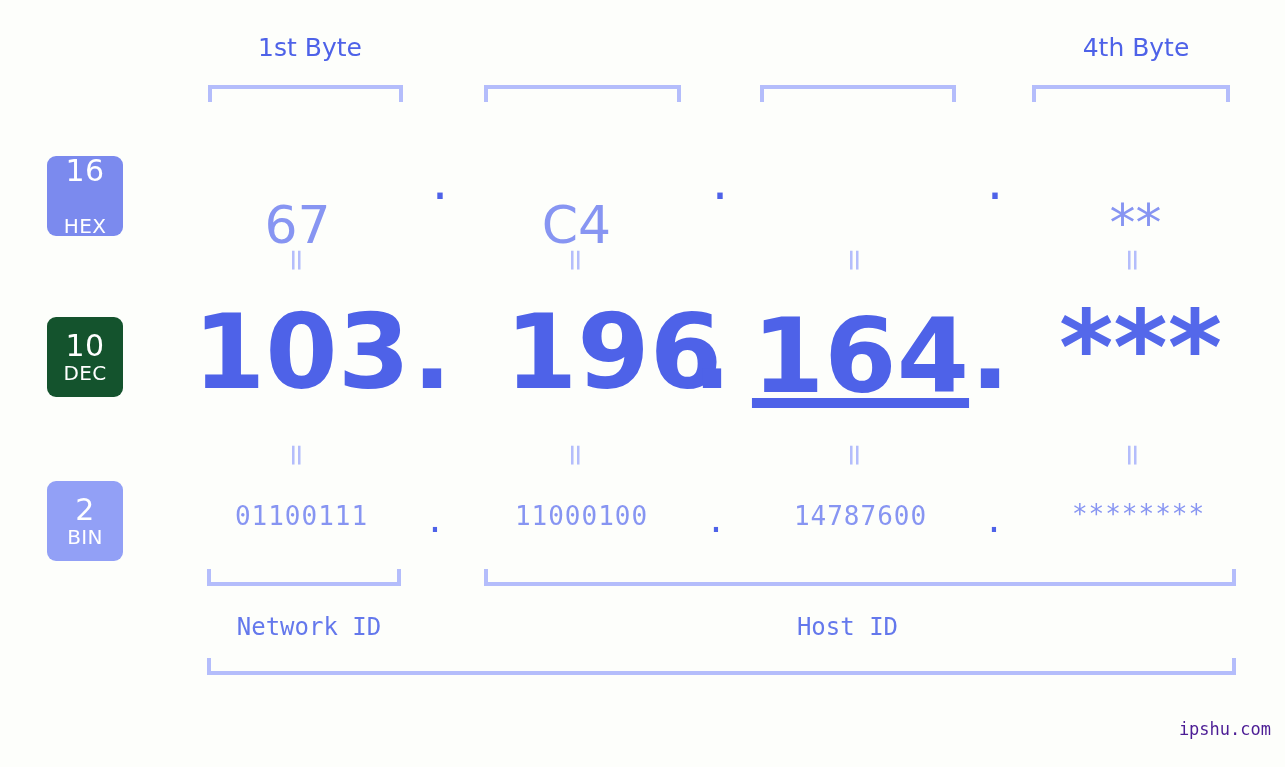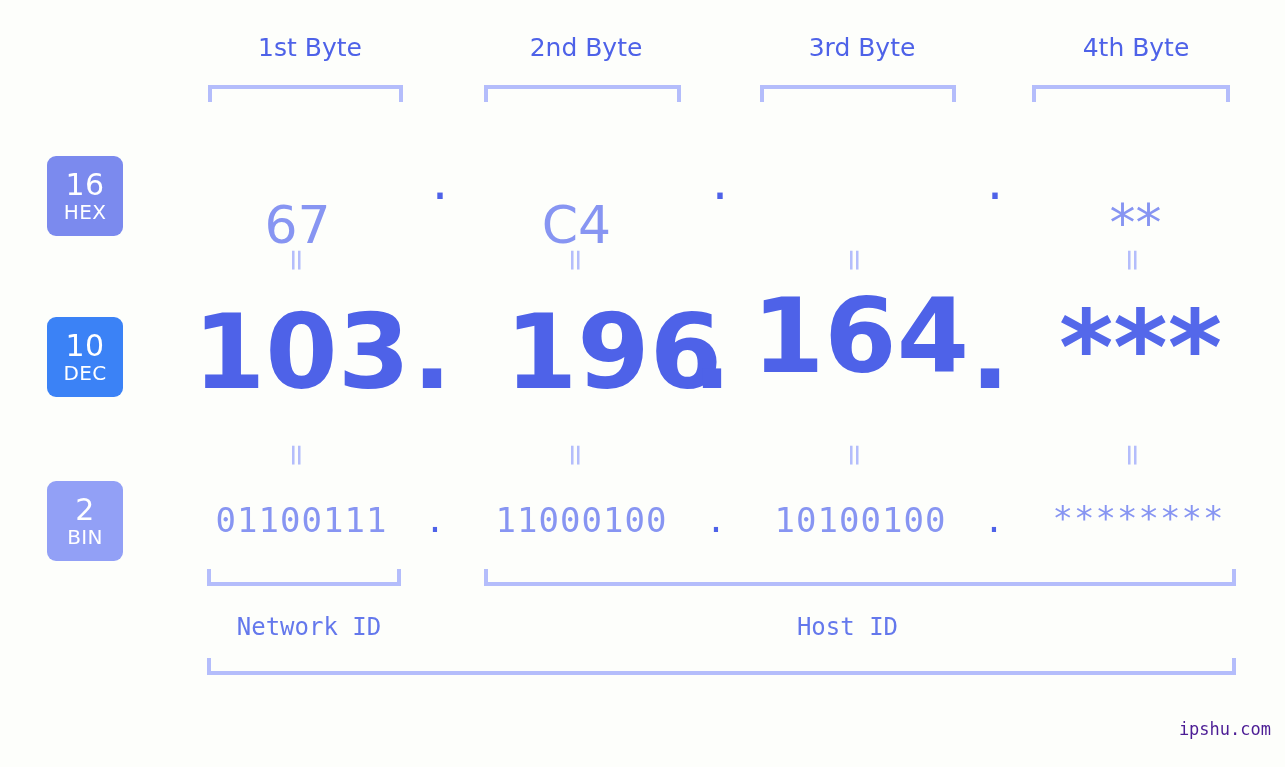--- a/index.html
+++ b/index.html
@@ -38,22 +38,22 @@
     font-size: 30px;
     font-weight: 400;
     letter-spacing: 0.5px;
     margin-bottom: 2px;
   }
   .base-badge .nm {
     font-size: 20px;
     font-weight: 400;
     letter-spacing: 0.3px;
   }
-  #badge-hex { left: 47px; top: 156px; background: #7b8aee; }
-  #badge-dec { left: 47px; top: 317px; background: #3b82f6; }
+  #badge-hex { left: 47px; top: 156px; background: #7b8aee; justify-content: space-between; }
+  #badge-dec { left: 47px; top: 317px; background: #14532d; }
   #badge-bin { left: 47px; top: 481px; background: #92a0f6; }
 
   
   .byte-header {
     position: absolute;
     top: 33px;
     text-align: center;
     font-size: 25px;
     color: #4e62e8;
     font-family: "DejaVu Sans", sans-serif;
@@ -122,21 +122,21 @@
   .dec-val.masked { color: #5468ea; }
   .dec-dot {
     font-size: 104px;
     color: #4e62e8;
     font-family: "DejaVu Sans", sans-serif;
     font-weight: 700;
     line-height: 1;
   }
 
   .bin-val {
-    font-size: 34px;
+    font-size: 26px;
     color: #8795f2;
     font-family: "DejaVu Sans Mono", monospace;
     letter-spacing: 1px;
     line-height: 1;
   }
   .bin-dot {
     font-size: 34px;
     color: #4e62e8;
     font-family: "DejaVu Sans Mono", monospace;
     line-height: 1;
@@ -170,22 +170,20 @@
     font-family: "DejaVu Sans Mono", monospace;
     white-space: nowrap;
   }
 </style>
 </head>
 <body>
 
 <div id="stage">
 
   <div class="byte-header" style="left:185px; width:250px;">1st Byte</div>
-  <div class="byte-header" style="left:461px; width:250px;">2nd Byte</div>
-  <div class="byte-header" style="left:737px; width:250px;">3rd Byte</div>
   <div class="byte-header" style="left:1011px; width:250px;">4th Byte</div>
 
   <div class="bracket-down" style="left:208px; top:85px; width:195px;"></div>
   <div class="bracket-down" style="left:484px; top:85px; width:197px;"></div>
   <div class="bracket-down" style="left:760px; top:85px; width:196px;"></div>
   <div class="bracket-down" style="left:1032px; top:85px; width:198px;"></div>
 
   <div class="base-badge" id="badge-hex">
     <span class="num">16</span>
     <span class="nm">HEX</span>
@@ -215,37 +213,37 @@
   <div class="eq-conn" style="left:563px; top:245px;">=</div>
   <div class="eq-conn" style="left:842px; top:245px;">=</div>
   <div class="eq-conn" style="left:1120px; top:245px;">=</div>
 
   <div class="val dec-val" style="left:185px; top:300px; width:233px;">103</div>
   <div class="val dec-dot" style="left:392px; top:300px; width:80px;">.</div>
 
   <div class="val dec-val" style="left:450px; top:300px; width:233px;margin-left:47px;">196</div>
   <div class="val dec-dot" style="left:672px; top:300px; width:80px;">.</div>
 
-  <div class="val dec-val" style="left:744px; top:284px; width:233px;">164</div>
+  <div class="val dec-val" style="left:744px; top:304px; width:233px;text-decoration:underline;">164</div>
   <div class="val dec-dot" style="left:950px; top:300px; width:80px;">.</div>
 
   <div class="val dec-val masked" style="left:1024px; top:296px; width:233px;">***</div>
 
   <div class="eq-conn" style="left:284px; top:440px;">=</div>
   <div class="eq-conn" style="left:563px; top:440px;">=</div>
   <div class="eq-conn" style="left:842px; top:440px;">=</div>
   <div class="eq-conn" style="left:1120px; top:440px;">=</div>
 
   <div class="val bin-val" style="left:185px; top:503px; width:233px;">01100111</div>
   <div class="val bin-dot" style="left:405px; top:503px; width:60px;">.</div>
 
   <div class="val bin-val" style="left:465px; top:503px; width:233px;">11000100</div>
   <div class="val bin-dot" style="left:686px; top:503px; width:60px;">.</div>
 
-  <div class="val bin-val" style="left:744px; top:503px; width:233px;">10100100</div>
+  <div class="val bin-val" style="left:744px; top:503px; width:233px;">14787600</div>
   <div class="val bin-dot" style="left:964px; top:503px; width:60px;">.</div>
 
   <div class="val bin-val" style="left:1022px; top:501px; width:233px;">********</div>
 
   <div class="bracket-up" style="left:207px; top:569px; width:194px;"></div>
   <div class="bracket-up" style="left:484px; top:569px; width:752px;"></div>
 
   <div class="id-label" style="left:184px; top:613px; width:250px;">Network ID</div>
   <div class="id-label" style="left:735px; top:613px; width:225px;">Host ID</div>
 

